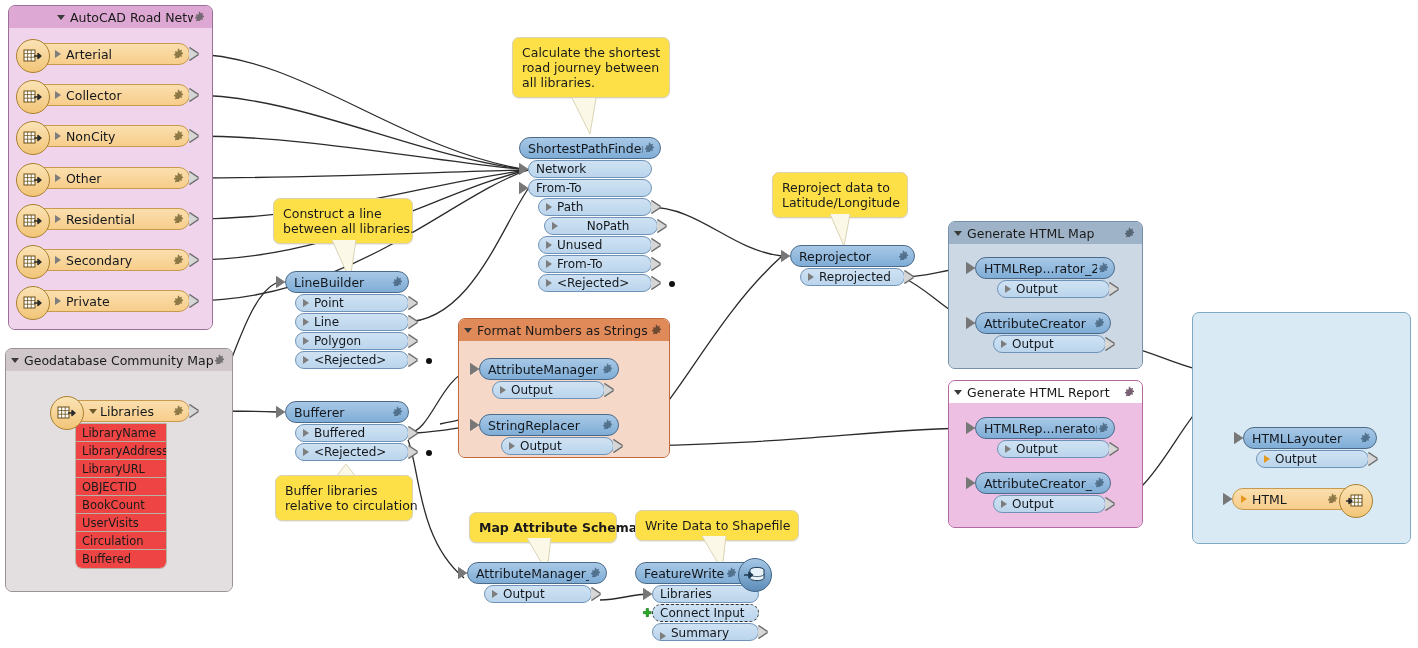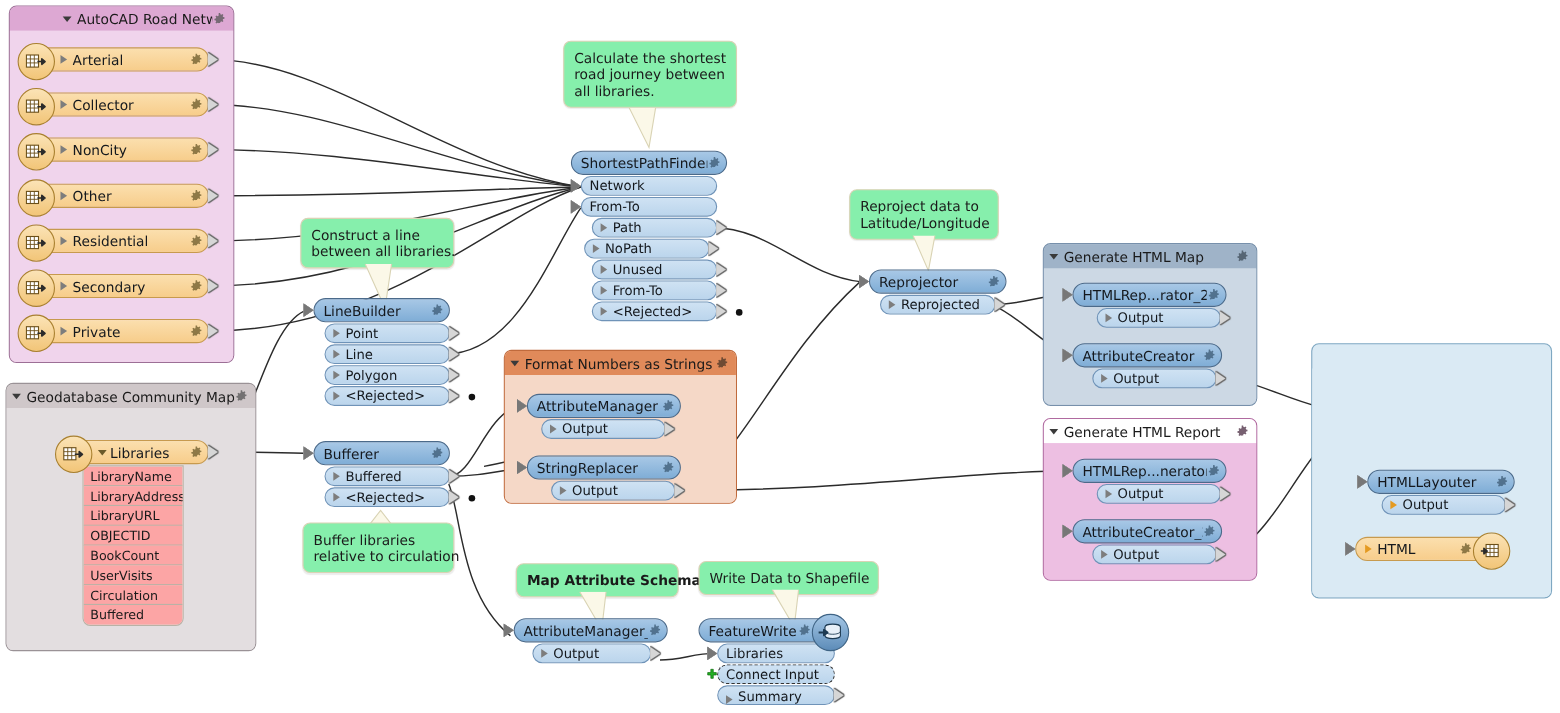--- a/index.html
+++ b/index.html
@@ -58,30 +58,30 @@
   
   .rdicon{position:absolute;left:-13px;top:-5px;width:32px;height:32px;border-radius:50%;
        background:linear-gradient(#fbe3b6,#f2c578);border:1.5px solid #a9802f;z-index:3;
        display:flex;align-items:center;justify-content:center;}
   .wricon{position:absolute;right:-14px;top:-5px;width:32px;height:32px;border-radius:50%;
        background:linear-gradient(#fbe3b6,#f2c578);border:1.5px solid #a9802f;z-index:3;
        display:flex;align-items:center;justify-content:center;}
   .wricon.blue{background:linear-gradient(#a5c7e6,#5d8cb8);border:1.5px solid #3f6485;}
 
   
-  .note{position:absolute;background:#86efac;border:1px solid #d9d3b4;border-radius:7px;
+  .note{position:absolute;background:#fde047;border:1px solid #d9d3b4;border-radius:7px;
        font-size:12.5px;color:#1a1a1a;padding:7px 9px;line-height:15px;box-sizing:border-box;
        box-shadow:0 1px 1px rgba(0,0,0,.08);}
   .note div{white-space:nowrap;}
 
   
   .attrs{position:absolute;border:1px solid #b9b2a6;border-radius:0 0 7px 7px;background:#ebe8e2;
        overflow:hidden;box-sizing:border-box;}
   .attr{height:18px;line-height:18px;font-size:11.5px;color:#1a1a1a;padding-left:6px;
-       border-bottom:1px solid #b9b2a6;background:#fca5a5;box-sizing:border-box;}
+       border-bottom:1px solid #b9b2a6;background:#ef4444;box-sizing:border-box;}
   .attr:last-child{border-bottom:none;}
   .green-plus{position:absolute;left:-11px;top:50%;transform:translateY(-50%);
        width:11px;height:11px;}
 </style>
 </head>
 <body>
 
 <div id="canvas">
 
   <svg id="wires" viewBox="0 0 1418 648">
@@ -365,21 +365,21 @@
     </div>
     <div class="port inport" style="margin-left:9px;width:124px;">
       <span class="inarrow"></span>
       <span class="plabel">From-To</span>
     </div>
     <div class="port" style="margin-left:19px;width:114px;">
       <span class="bul"></span>
       <span class="plabel">Path</span>
       <span class="outarrow sh"></span>
     </div>
-    <div class="port" style="margin-left:12px;width:114px;">
+    <div class="port" style="margin-left:25px;width:114px;text-align:center;">
       <span class="bul"></span>
       <span class="plabel">NoPath</span>
       <span class="outarrow sh"></span>
     </div>
     <div class="port" style="margin-left:19px;width:114px;">
       <span class="bul"></span>
       <span class="plabel">Unused</span>
       <span class="outarrow sh"></span>
     </div>
     <div class="port" style="margin-left:19px;width:114px;">

